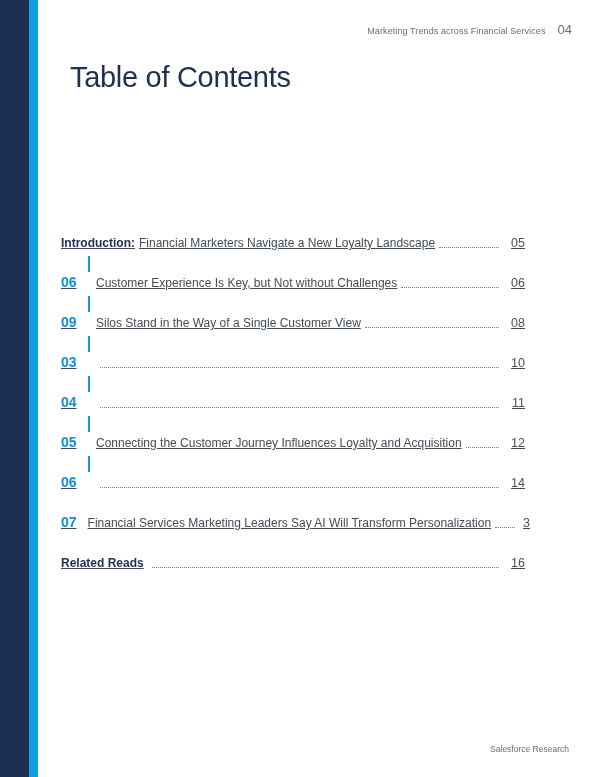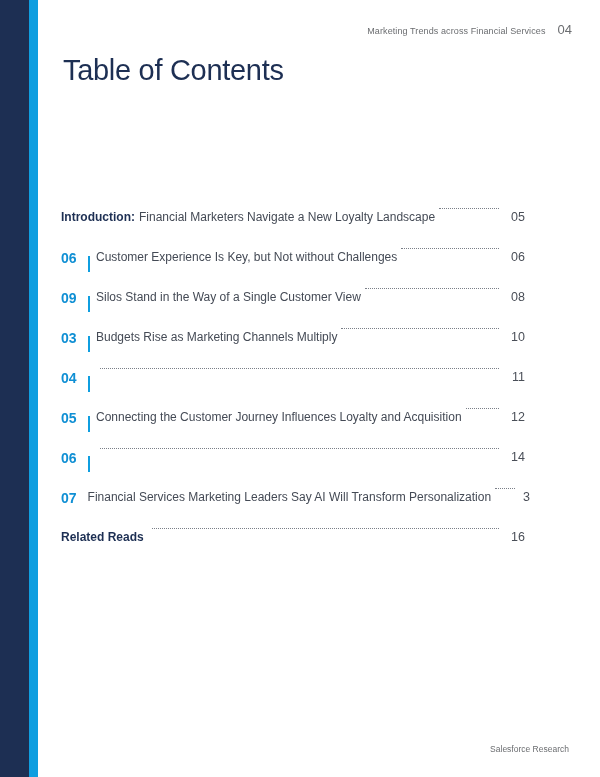--- a/index.html
+++ b/index.html
@@ -39,37 +39,38 @@
       color: #6b6d70;
       letter-spacing: 0.1px;
     }
     .running-header .page-num {
       font-size: 13px;
       color: #6b6d70;
     }
     .page-title {
       position: absolute;
       left: 61px; top: 52px;
-      margin: 2px;
+      margin: 9px;
       font-size: 29px;
       font-weight: normal;
       color: #1d2f53;
       letter-spacing: -0.3px;
     }
     .toc {
       position: absolute;
       left: 61px; top: 210px;
       width: 464px;
     }
     .toc-row {
       display: flex;
-      align-items: flex-start;
+      align-items: flex-end;
       height: 40px;
       font-size: 12px;
       color: #444a55;
+      text-decoration: underline;
     }
     .toc-row .num {
       color: #0f8fd4;
       font-weight: bold;
       font-size: 14px;
       width: 22px;
     }
     .toc-row .bar {
       display: inline-block;
       width: 2px;
@@ -144,21 +145,20 @@
     <span class="num">09</span>
     <span class="bar"></span>
     <span class="label">Silos Stand in the Way of a Single Customer View</span>
     <span class="dots"></span>
     <span class="page">08</span>
   </div>
 
   <div class="toc-row">
     <span class="num">03</span>
     <span class="bar"></span>
-    <span class="label">Budgets Rise as Marketing Channels Multiply</span>
     <span class="dots"></span>
     <span class="page">10</span>
   </div>
 
   <div class="toc-row">
     <span class="num">04</span>
     <span class="bar"></span>
     <span class="dots"></span>
     <span class="page">11</span>
   </div>

